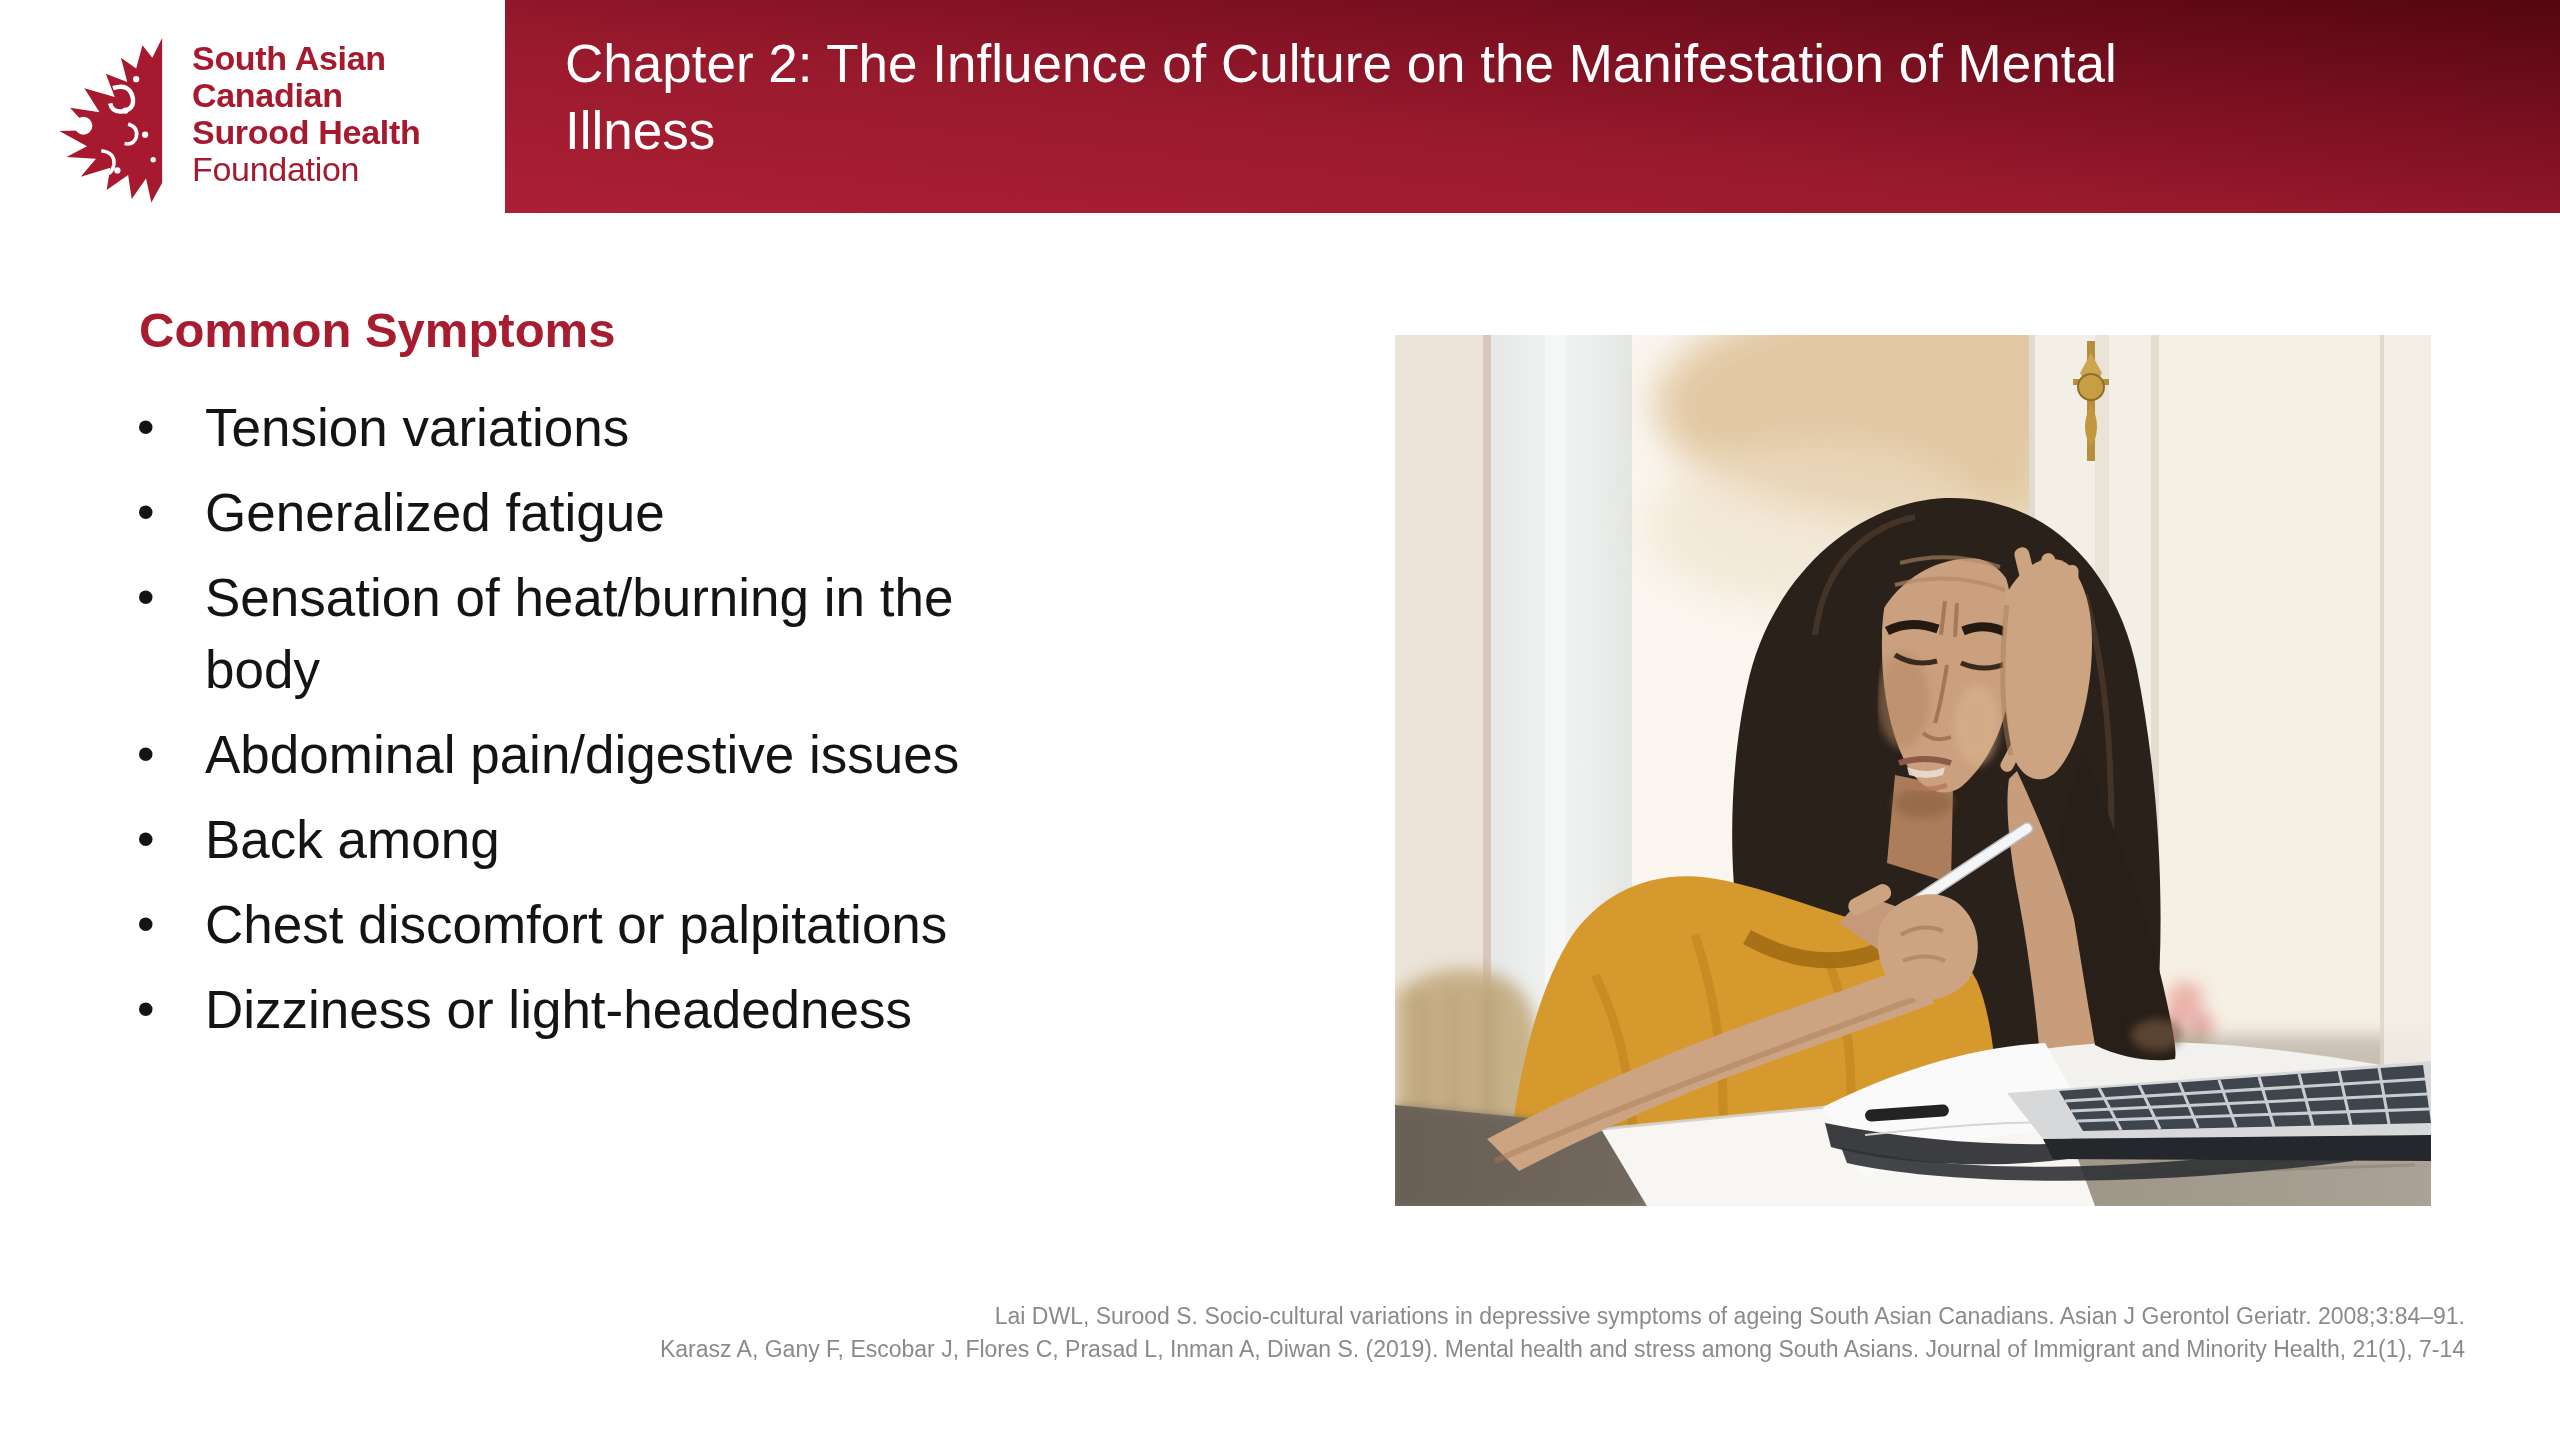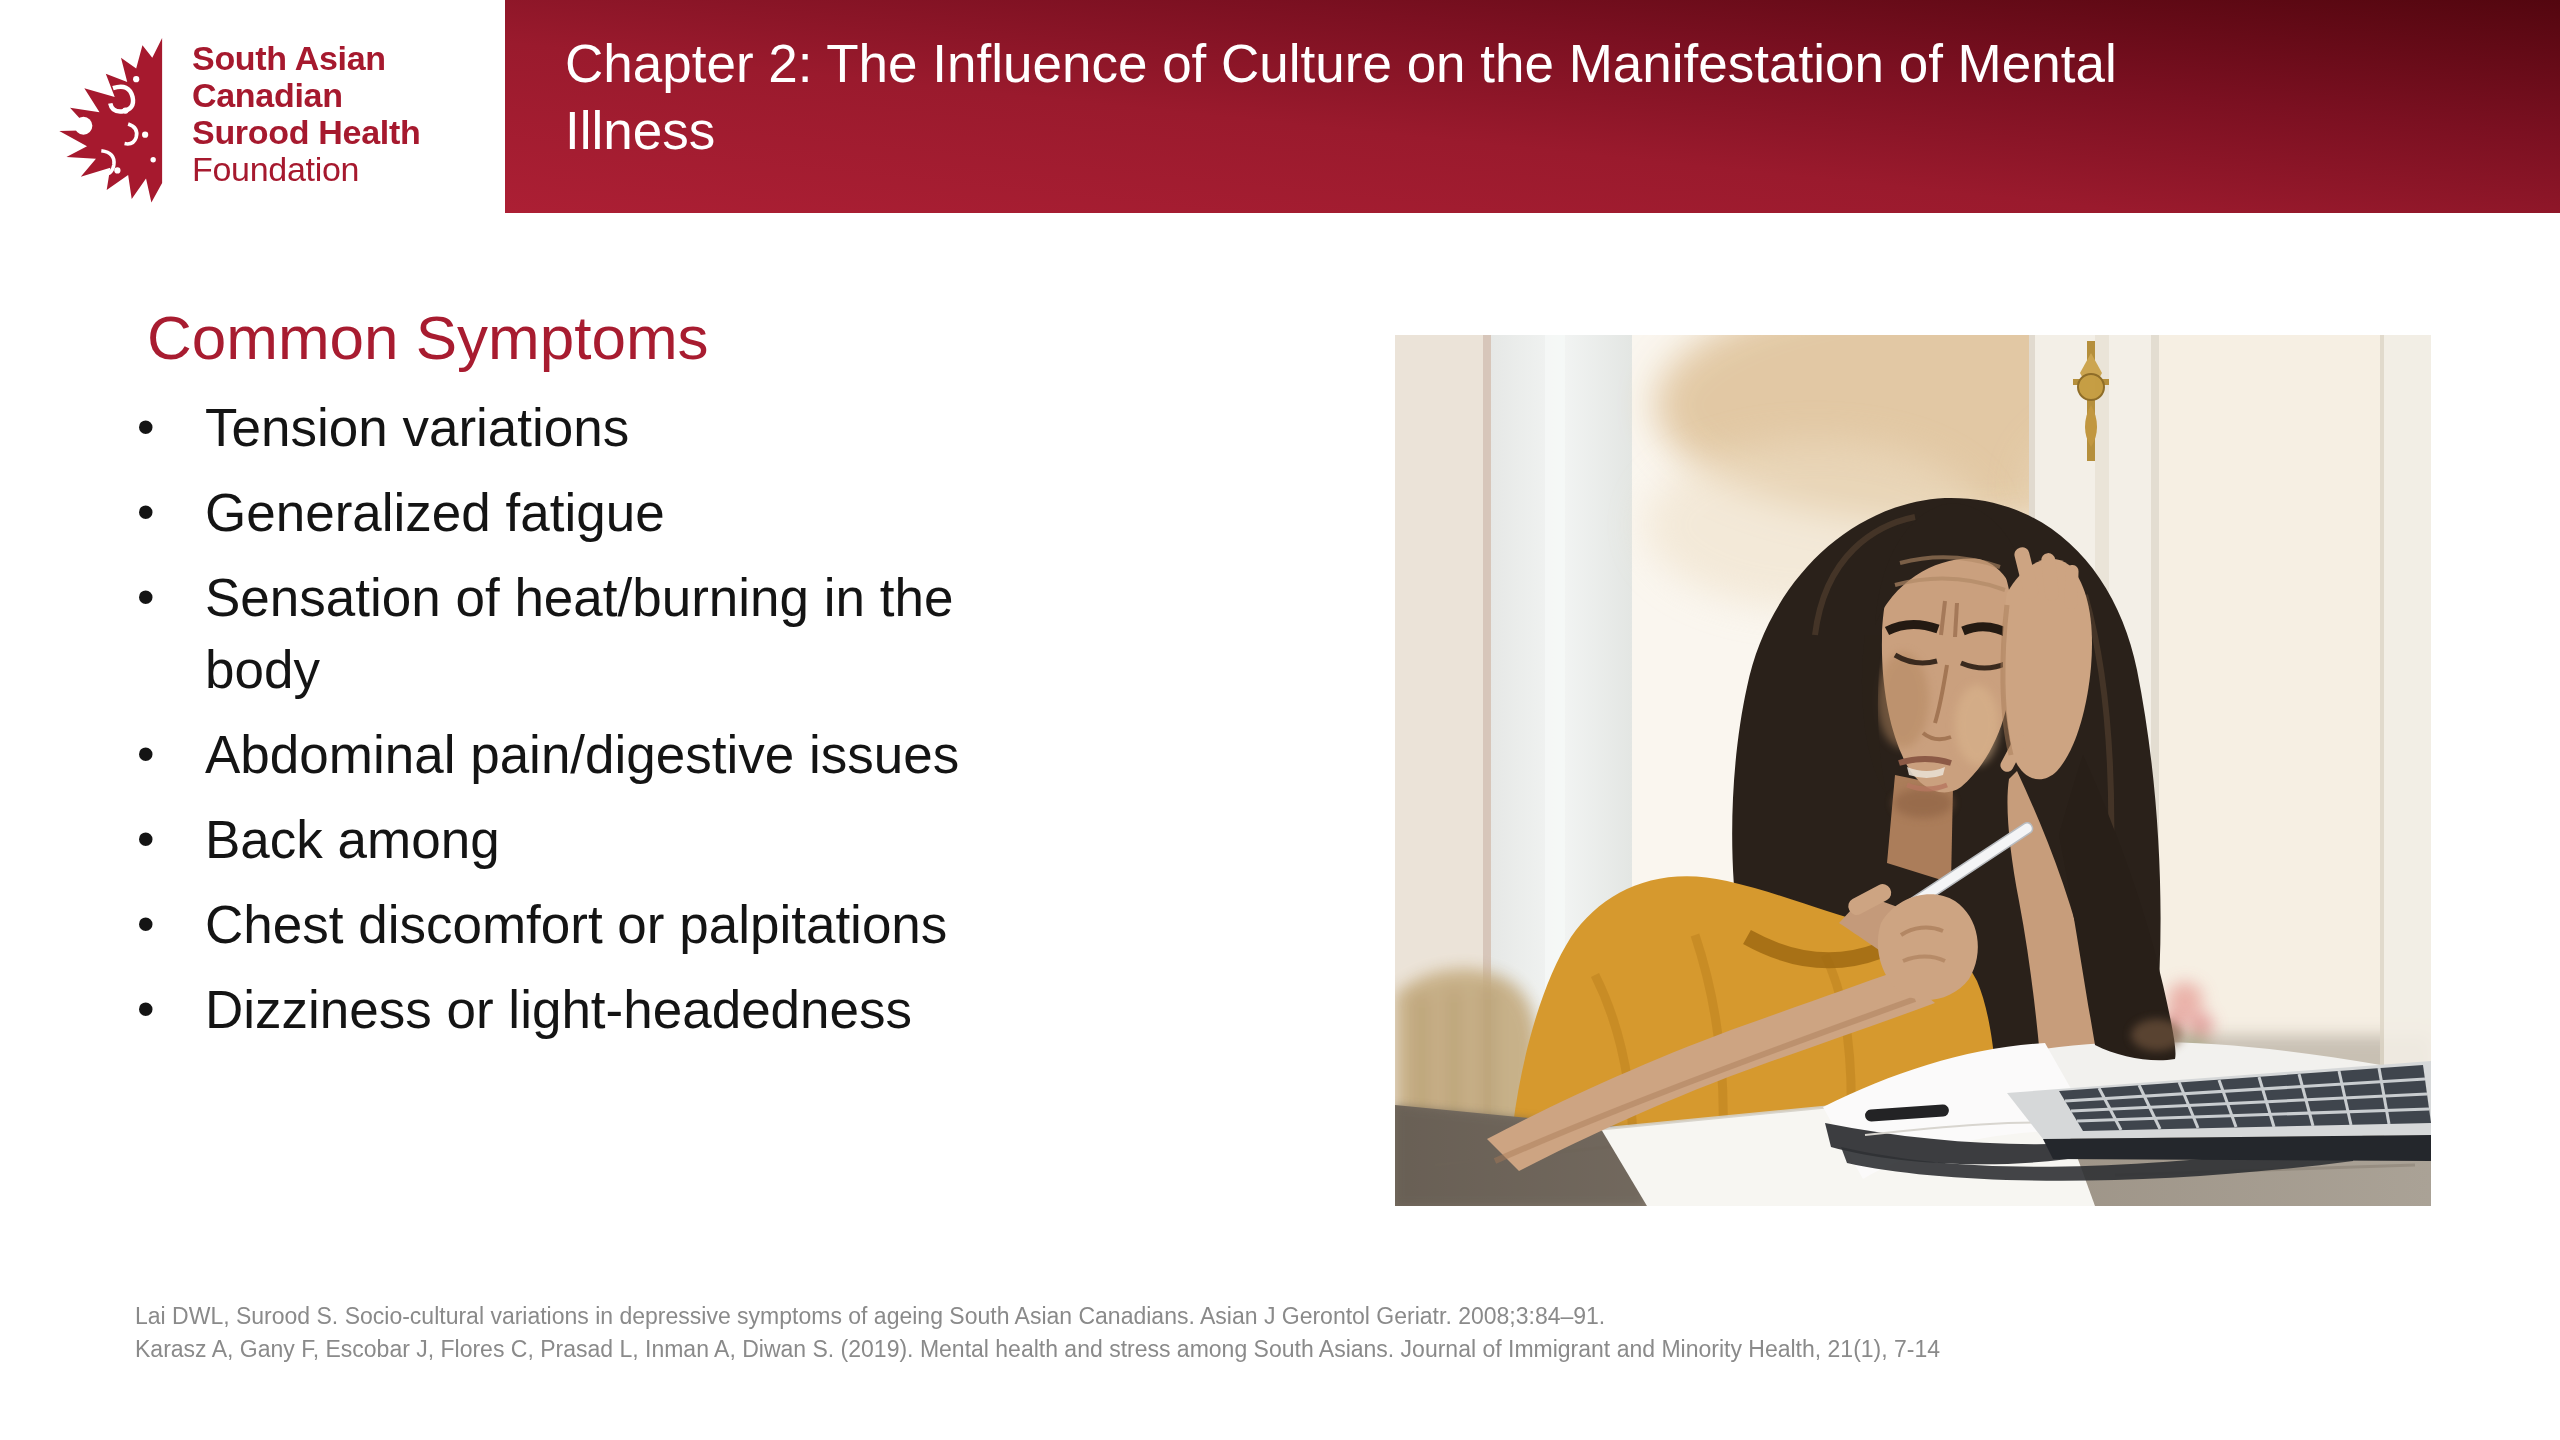--- a/index.html
+++ b/index.html
@@ -16,36 +16,36 @@
   .banner{
     position:absolute;left:505px;top:0;width:2055px;height:213px;
     background:linear-gradient(to right top, var(--banner_light,#AC1F34) 0%, #9A1A2D 40%, #7B1021 68%, var(--banner_dark,#53060F) 100%);
   }
   .banner h1{
     position:absolute;left:60px;top:30px;width:1700px;margin:0;
     font-size:53px;line-height:67px;font-weight:400;color:#ffffff;
   }
   
   h2.section-heading{
-    position:absolute;left:135px;top:294px;margin:12px;
-    font-size:62px;line-height:64px;font-weight:400;color:var(--heading_red,#A81C30);
+    position:absolute;left:135px;top:294px;margin:4px;
+    font-size:49px;line-height:64px;font-weight:700;color:var(--heading_red,#A81C30);
   }
   ul.symptoms{
     position:absolute;left:135px;top:392px;width:845px;
     margin:0;padding:0;list-style:none;
     font-size:53px;line-height:72px;color:var(--body_text,#141414);
   }
   ul.symptoms li{position:relative;padding-left:70px;margin-bottom:13px;}
   ul.symptoms li::before{content:"\2022";position:absolute;left:2px;top:-1px;font-size:50px;}
   
   figure.photo{position:absolute;left:1395px;top:335px;width:1036px;height:871px;margin:0;}
   figure.photo svg{display:block;width:100%;height:100%;}
   
   .citations{position:absolute;left:135px;top:1300px;width:2330px;}
-  .cite{font-size:23px;line-height:33px;color:var(--footer_gray,#8A8A8A);}
+  .cite{font-size:23px;line-height:33px;color:var(--footer_gray,#8A8A8A);text-align:right;}
 </style>
 </head>
 <body>
 
 <div class="slide">
 
   <header>
     <div class="logo-area">
       <svg class="leaf" viewBox="0 0 170 200" aria-hidden="true">
         <path fill="#A6192E" d="M150,14 L139,36 L128,22 L121,48 L104,36 L111,63 L87,54 L97,80 L63,70 L80,97 L47,92 L70,117 L35,118 L66,135 L43,147 L76,149 L59,169 L92,159 L88,184 L112,167 L116,194 L132,171 L138,198 L150,176 Z"></path>

